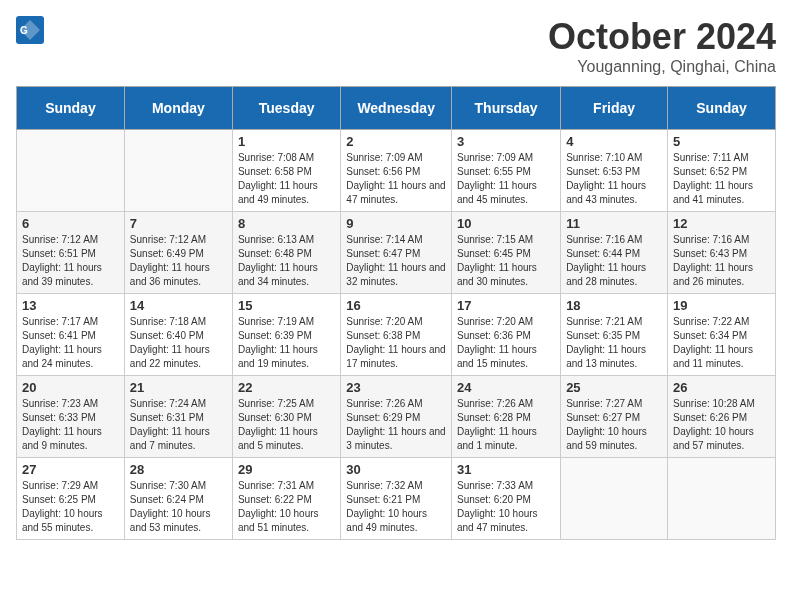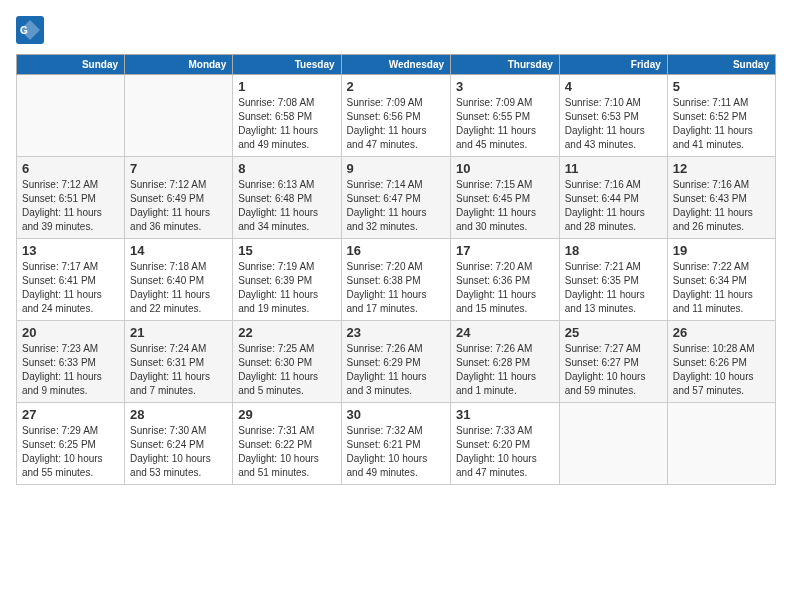--- a/index.html
+++ b/index.html
@@ -47,23 +47,23 @@
       color: #555;
     }
     table {
       width: 100%;
       border-collapse: collapse;
       font-size: 11px;
     }
     thead tr th {
       background-color: #1a6ab1;
       color: #fff;
-      text-align: right;
-      padding: 4px 6px;
-      font-size: 10px;
+      text-align: center;
+      padding: 13px 6px;
+      font-size: 14px;
       font-weight: bold;
       border: 1px solid #aaa;
     }
     tbody tr td {
       border: 1px solid #ccc;
       vertical-align: top;
       padding: 4px 5px;
       width: 113px;
       min-height: 80px;
       height: 80px;
@@ -94,20 +94,24 @@
 <div class="header">
   <div class="logo">
     <svg class="logo-icon" viewBox="0 0 28 28">
       <rect x="0" y="0" width="28" height="28" rx="3" fill="#1a6ab1"></rect>
       <polygon points="14,4 24,14 14,24 4,14" fill="white" opacity="0.3"></polygon>
       <text x="4" y="18" font-size="10" font-weight="bold" fill="white" font-family="Arial">G</text>
     </svg>
     <div>
     </div>
   </div>
+  <div class="title-area">
+    <div class="month-title">October 2024</div>
+    <div class="location">Youganning, Qinghai, China</div>
+  </div>
 </div>
 
 <table>
   <thead>
     <tr id="header-row">
     <th>Sunday</th>
         <th>Monday</th>
         <th>Tuesday</th>
         <th>Wednesday</th>
         <th>Thursday</th>

